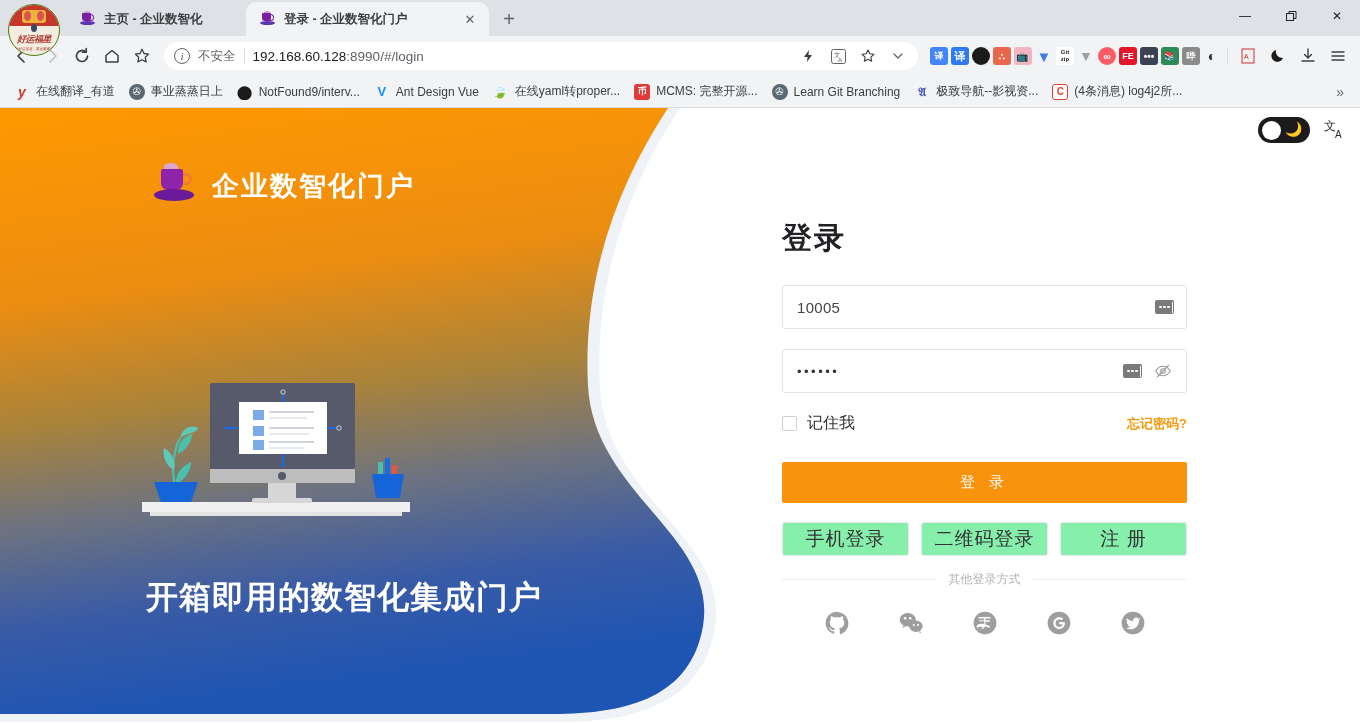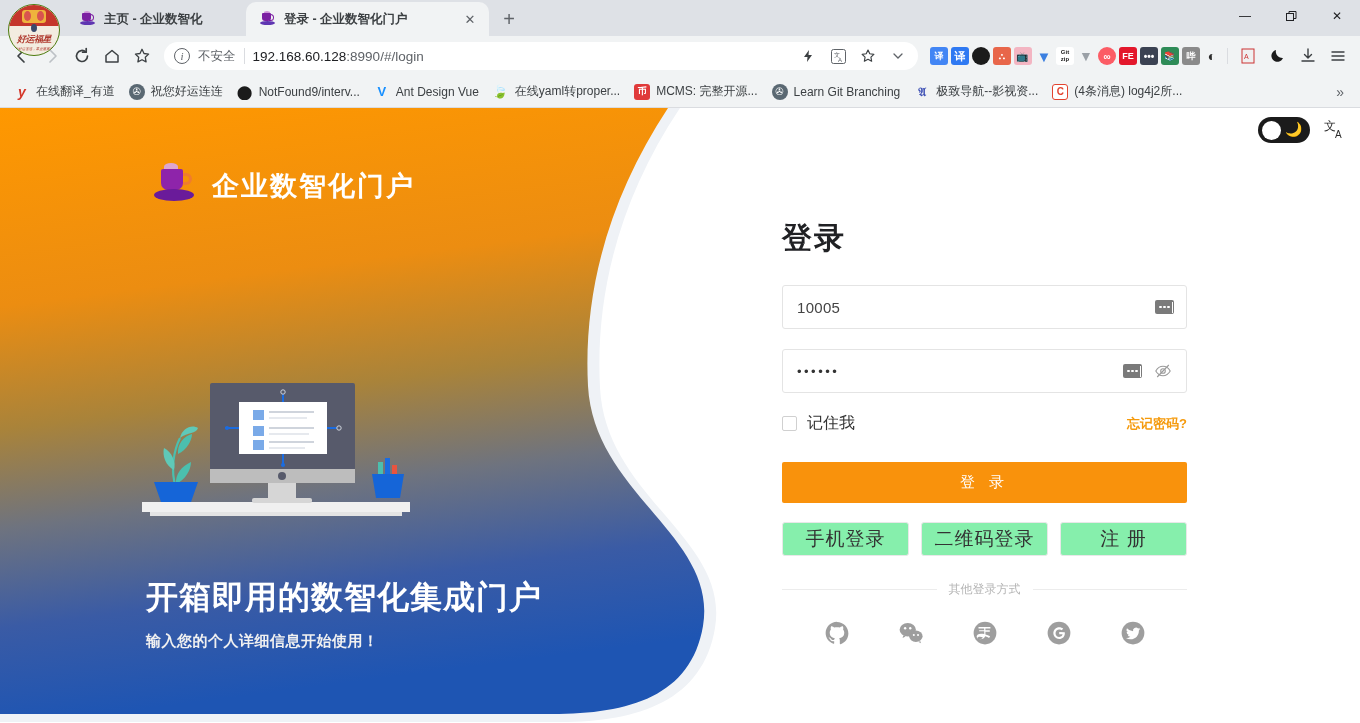--- a/index.html
+++ b/index.html
@@ -181,21 +181,21 @@
     display: flex; align-items: center; justify-content: center;
     font-size: 15px; letter-spacing: 5px; border-radius: 2px;
   }
   .btn-row { display: flex; gap: 12px; margin-top: 19px; }
   .btn-sec {
     flex: 1; height: 34px; border: 1px solid #e8e8e8; border-radius: 3px;
     background: #86efac; display: flex; align-items: center; justify-content: center;
     font-size: 19px; color: #333; letter-spacing: 1px;
   }
 
-  .divider { display: flex; align-items: center; gap: 12px; margin-top: 25px; }
+  .divider { display: flex; align-items: center; gap: 12px; margin-top: 15px; }
   .divider .ln { flex: 1; height: 1px; background: #ececec; }
   .divider .tx { font-size: 12px; color: #b5b5b5; white-space: nowrap; }
 
   .socials { display: flex; justify-content: center; gap: 48px; margin-top: 22px; }
   .soc { width: 26px; height: 26px; color: #9e9e9e; display:flex;
          align-items:center; justify-content:center; }
 </style>
 </head>
 <body>
 
@@ -345,21 +345,21 @@
     </div>
   </div>
 
   <div class="bookmarks">
     <div class="bm">
       <span class="bm-ico" style="color:#d4372a;font-size:14px;font-style:italic;">y</span>
       <span>在线翻译_有道</span>
     </div>
     <div class="bm">
       <span class="bm-ico" style="background:#5a6872;color:#fff;border-radius:50%;font-size:10px;">✇</span>
-      <span>祝您好运连连</span>
+      <span>事业蒸蒸日上</span>
     </div>
     <div class="bm">
       <span class="bm-ico" style="color:#1b1b1b;font-size:14px;">⬤</span>
       <span>NotFound9/interv...</span>
     </div>
     <div class="bm">
       <span class="bm-ico" style="color:#1890ff;font-size:13px;">V</span>
       <span>Ant Design Vue</span>
     </div>
     <div class="bm">
@@ -465,21 +465,20 @@
         <path d="M36 114 C45 110 51 100 51 92 C42 96 35 104 36 114Z" fill="#4bbfae"></path>
         <path d="M14 112 L58 112 L51 132 L21 132 Z" fill="#1565d8"></path>
 
         <rect x="238" y="92" width="5" height="18" fill="#4bbfae"></rect>
         <rect x="245" y="88" width="5" height="22" fill="#1b6ce0"></rect>
         <rect x="252" y="95" width="5" height="15" fill="#e8543f"></rect>
         <path d="M232 104 L264 104 L260 128 L236 128 Z" fill="#1565d8"></path>
       </svg>
 
       <div class="hero-h1">开箱即用的数智化集成门户</div>
-      <div class="hero-p">输入您的个人详细信息开始使用！</div>
     </div>
 
     <div class="loginbox">
       <div class="login-title">登录</div>
 
       <div class="field">
         <span class="field-val">10005</span>
         <span class="autofill-ico">
             <i></i>
             <i></i>

